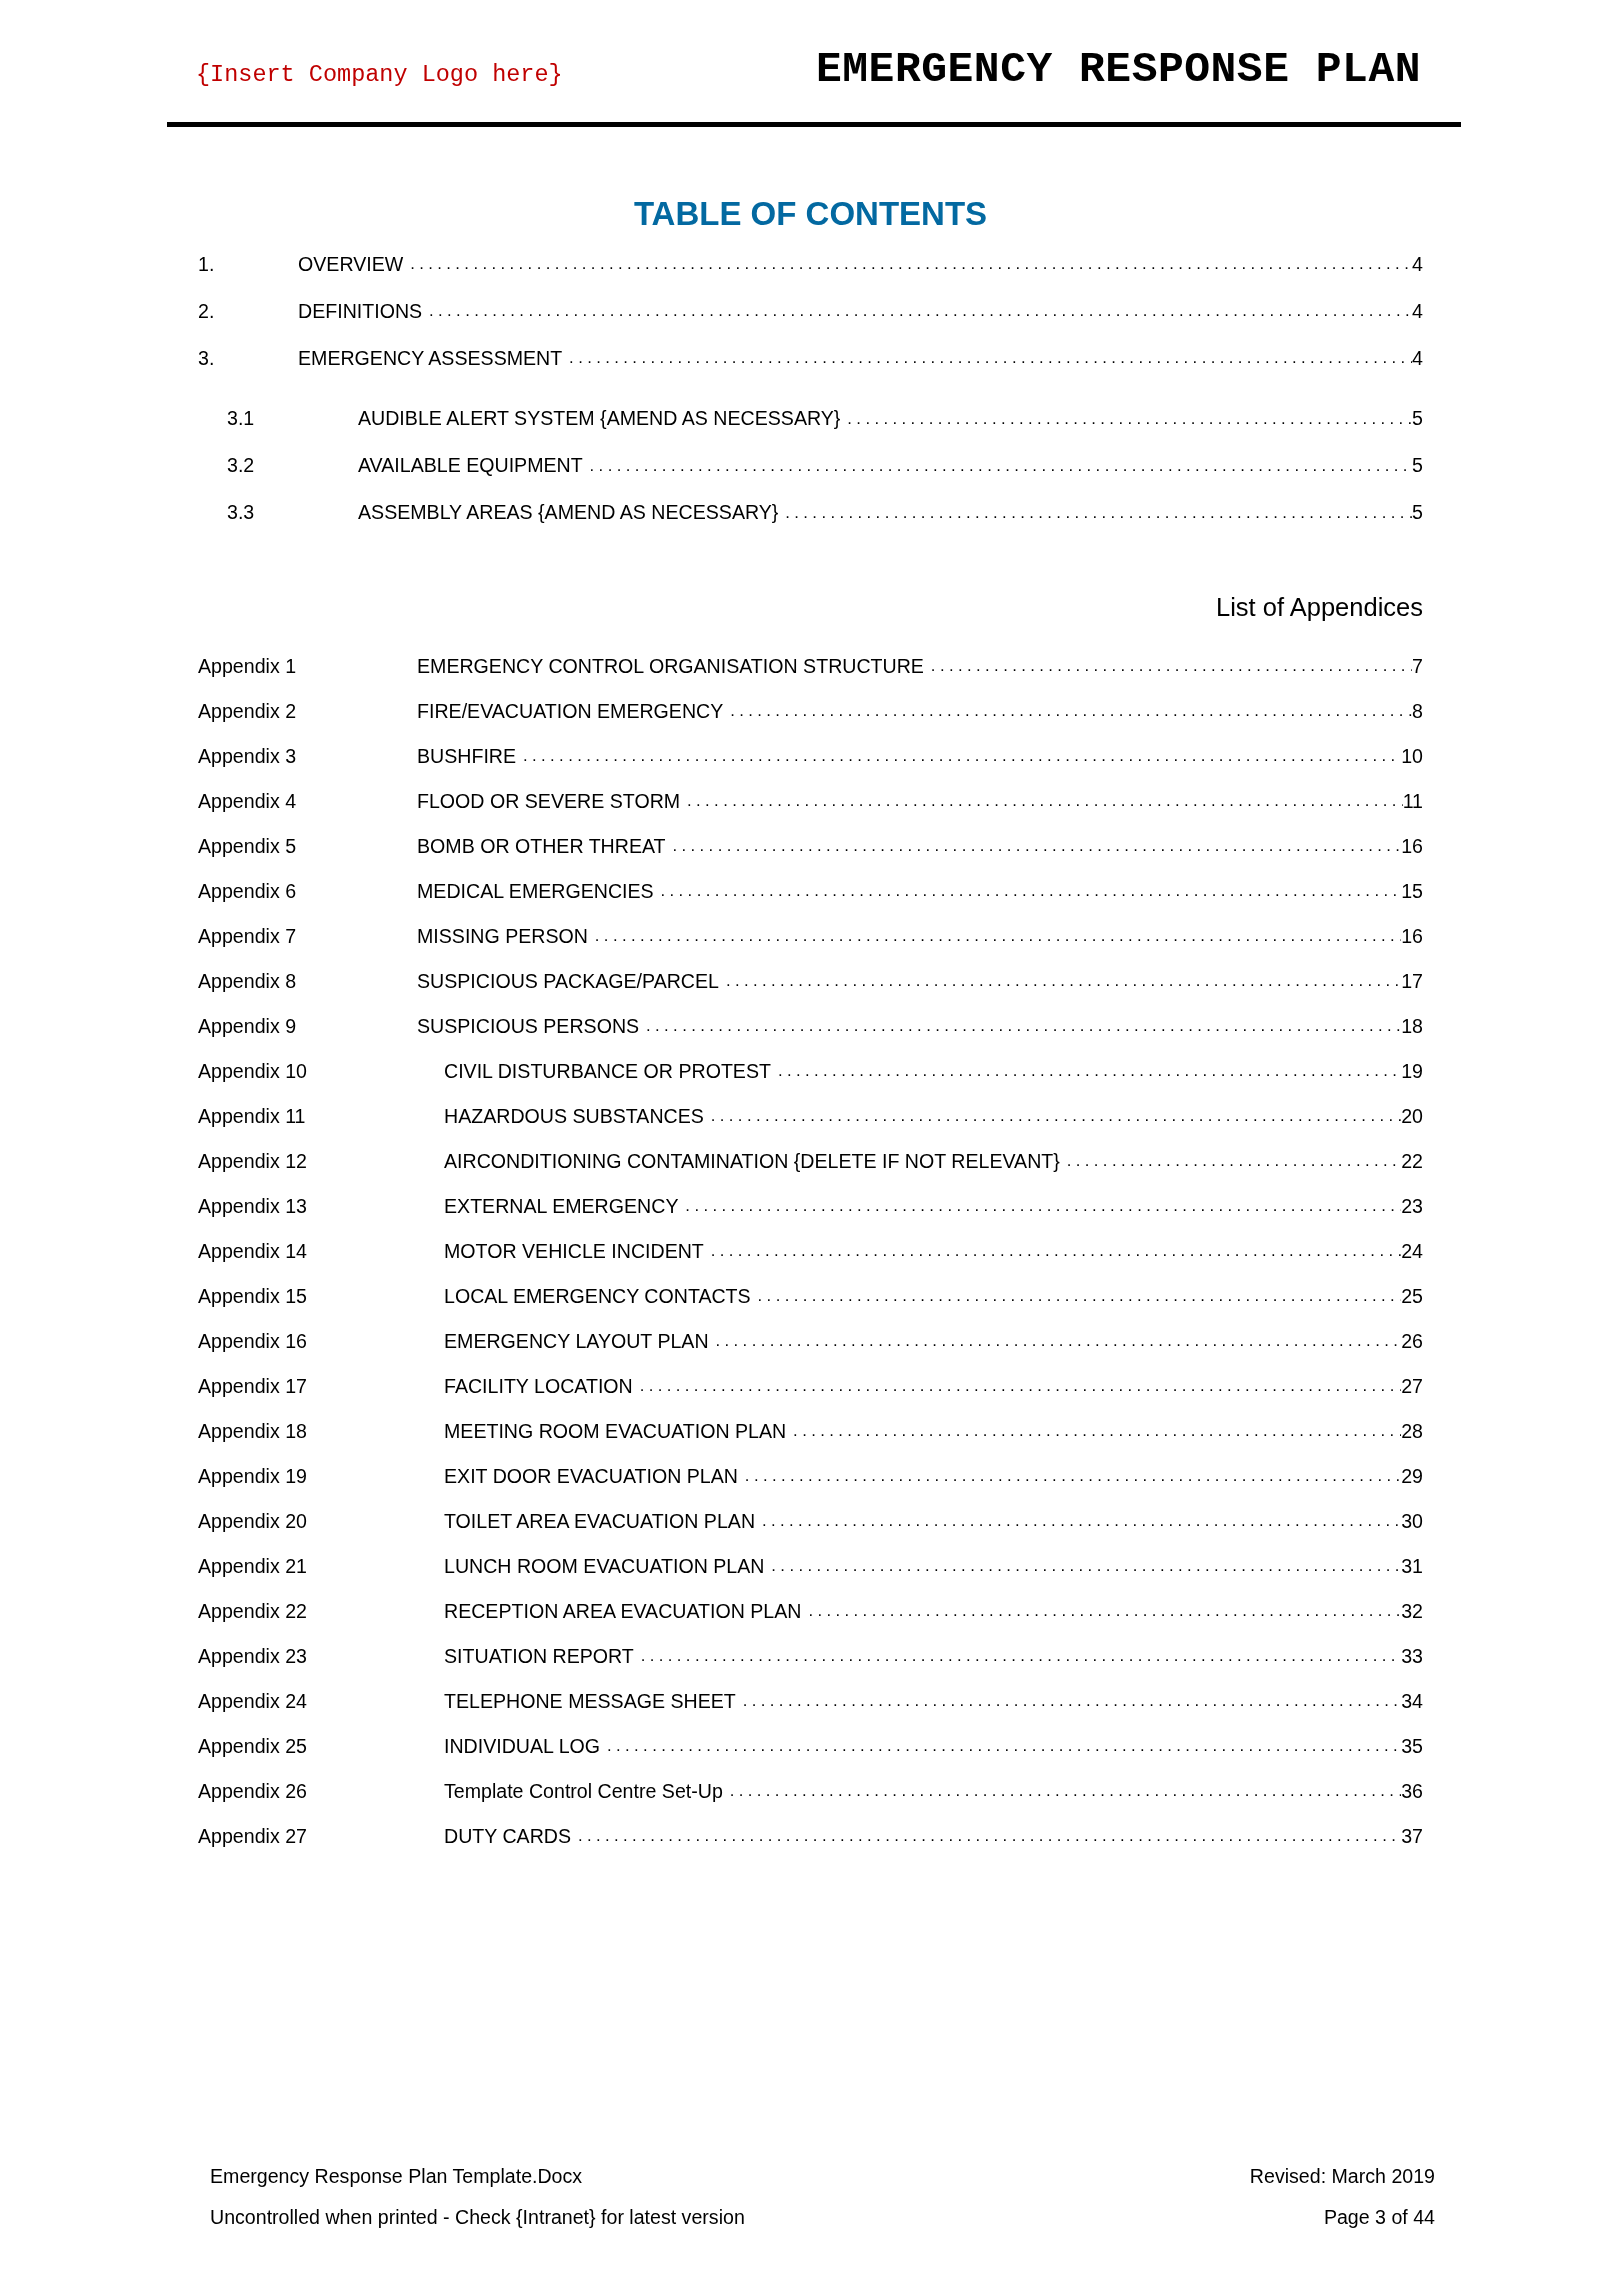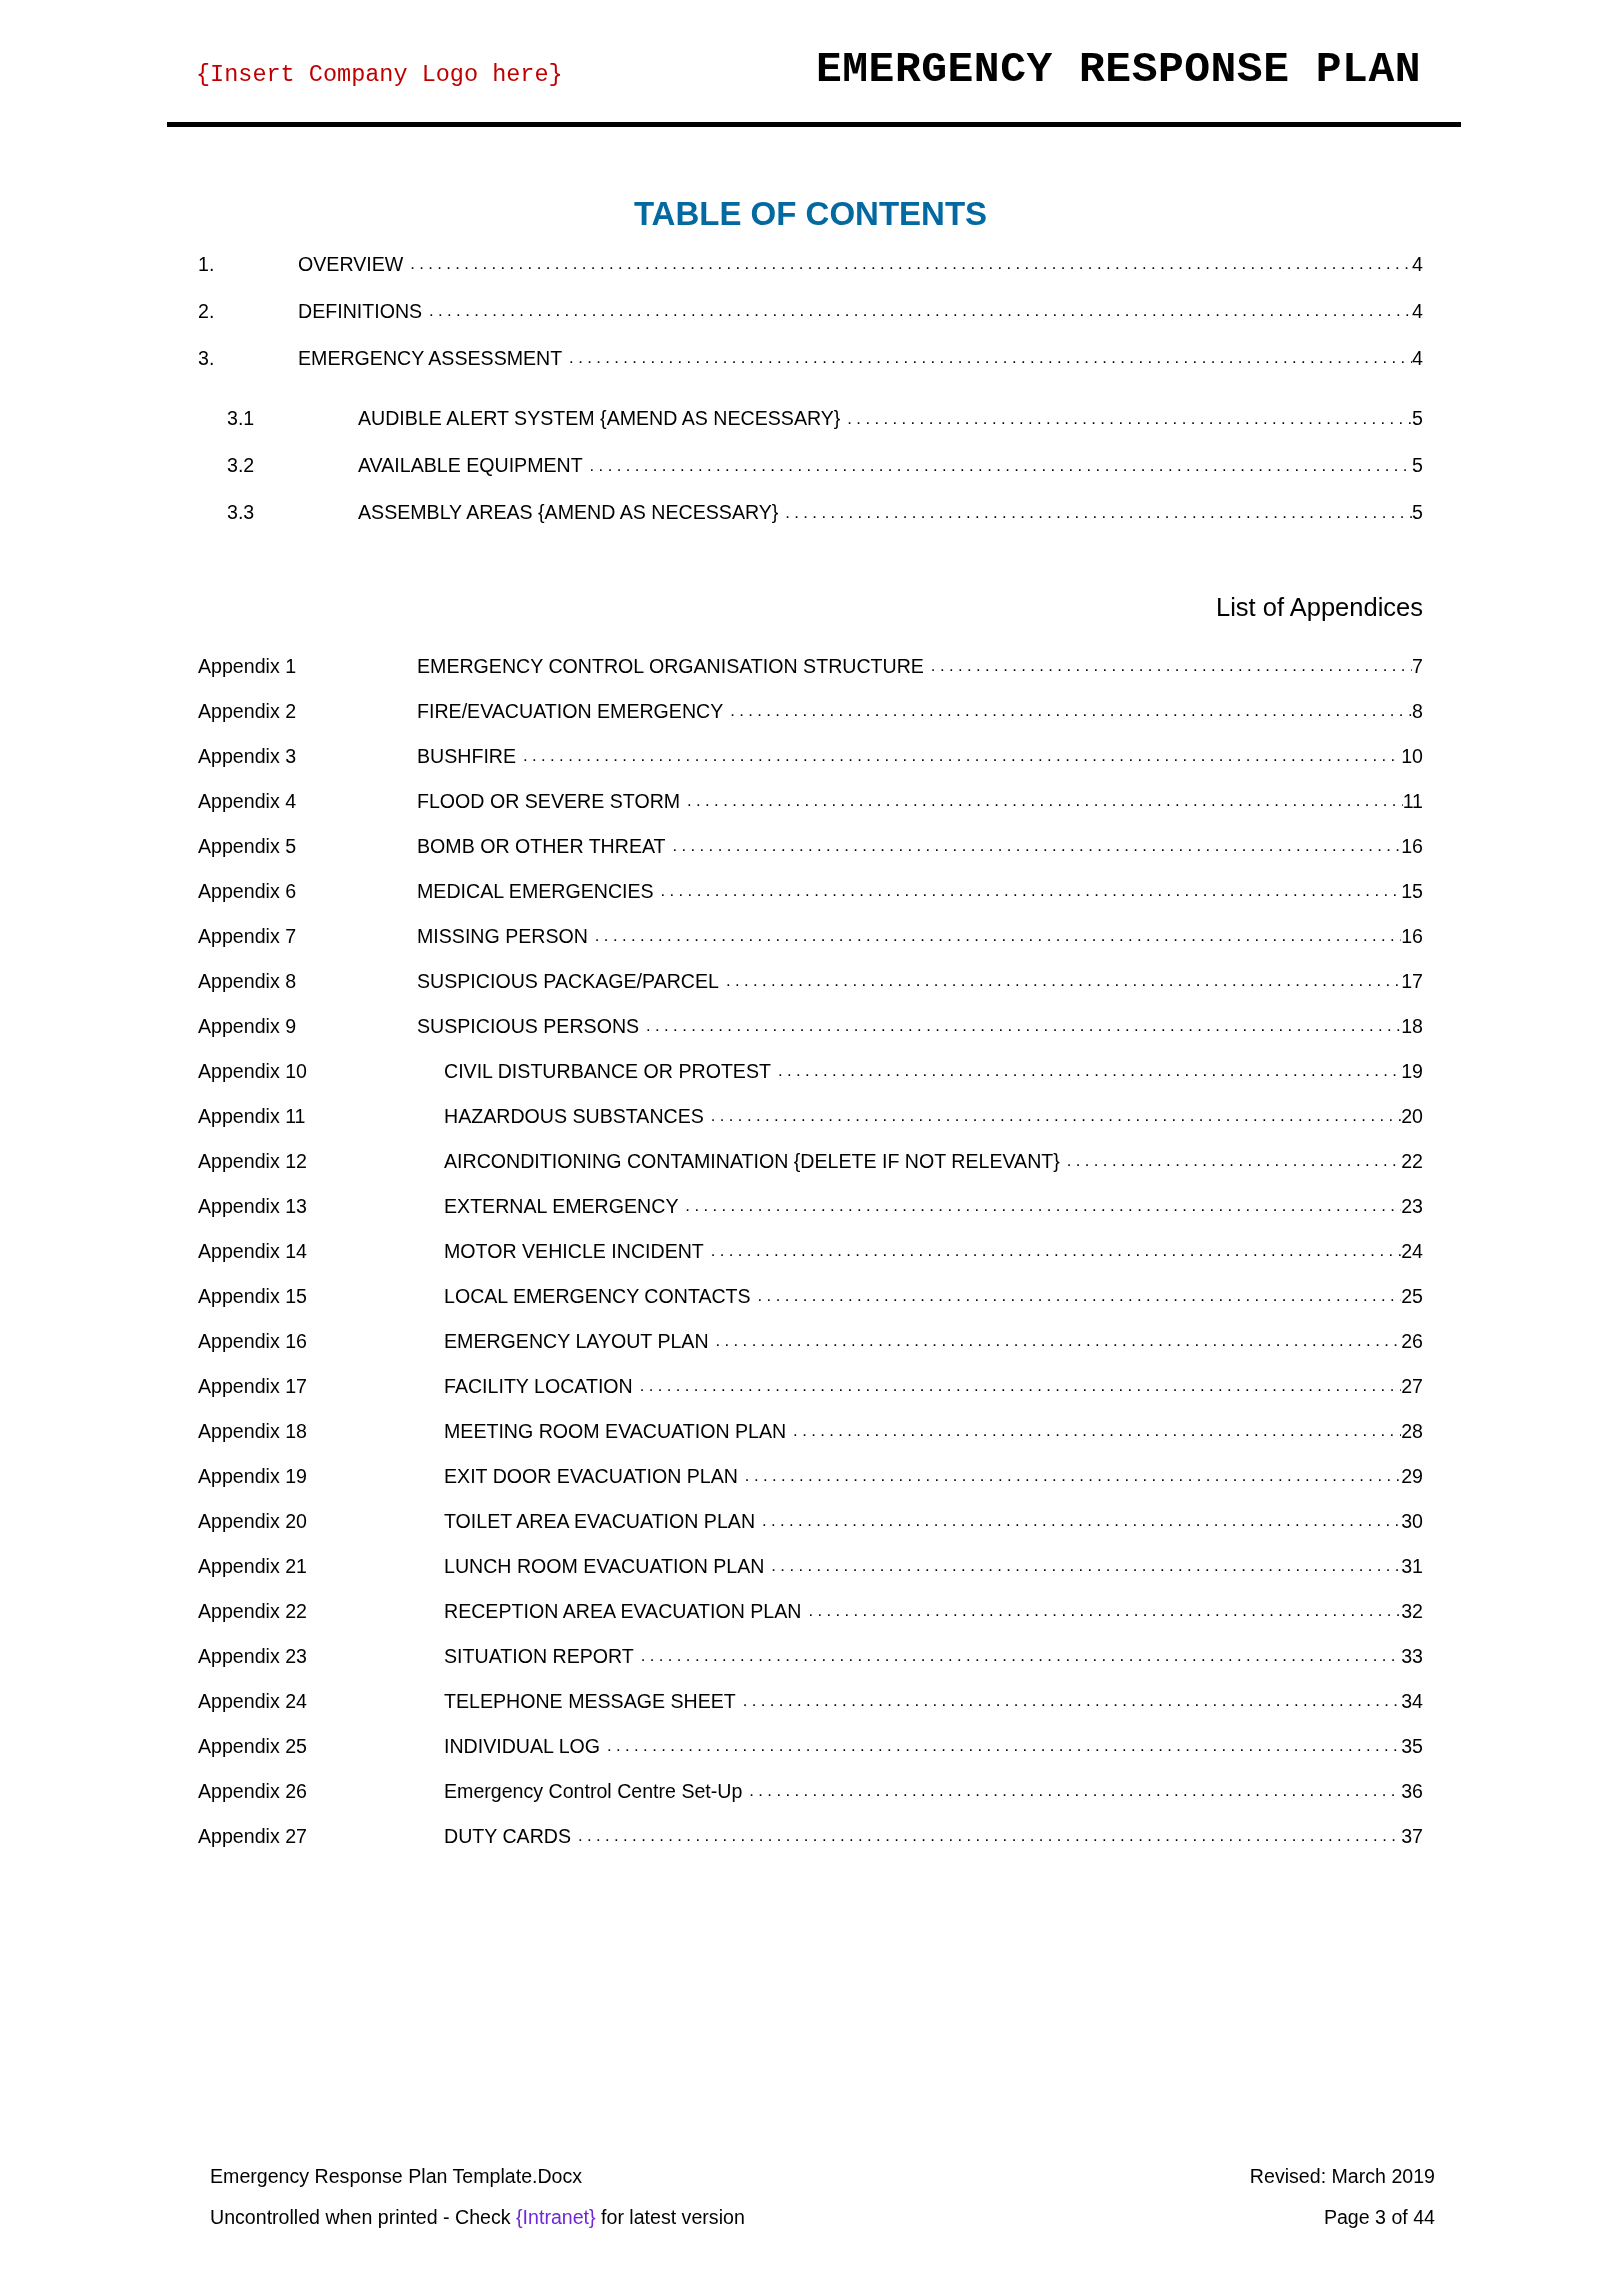--- a/index.html
+++ b/index.html
@@ -64,21 +64,21 @@
   .apx-heading{
     margin-top:57px;
     text-align:right;
     font-size:25.5px;
     line-height:29px;
   }
   .apx{margin-top:21.6px;}
   
   .footer{position:absolute;top:2156px;left:210px;width:1225px;font-size:19.6px;}
   .f-line{display:flex;justify-content:space-between;line-height:41px;}
-  .red{color:#6d28d9;}
+  .red{color:#000000;}
 </style>
 </head>
 <body>
 
 <div class="page">
 
   <div class="header">
     <div class="logo-ph">{Insert Company Logo here}</div>
     <div class="doc-title">EMERGENCY RESPONSE PLAN</div>
   </div>
@@ -277,21 +277,21 @@
         <span class="pg">34</span>
       </div>
       <div class="row">
         <span class="num">Appendix 25</span>
         <span class="lbl">INDIVIDUAL LOG</span>
         <span class="leader">............................................................................................................................................................................................................................................................................................................</span>
         <span class="pg">35</span>
       </div>
       <div class="row">
         <span class="num">Appendix 26</span>
-        <span class="lbl">Emergency Control Centre Set-Up</span>
+        <span class="lbl">Template Control Centre Set-Up</span>
         <span class="leader">............................................................................................................................................................................................................................................................................................................</span>
         <span class="pg">36</span>
       </div>
       <div class="row">
         <span class="num">Appendix 27</span>
         <span class="lbl">DUTY CARDS</span>
         <span class="leader">............................................................................................................................................................................................................................................................................................................</span>
         <span class="pg">37</span>
       </div>
     </div>

